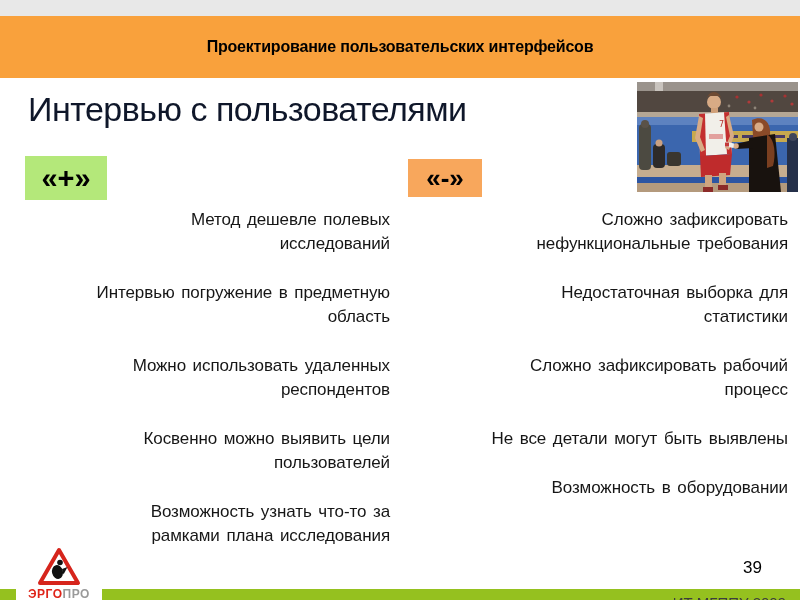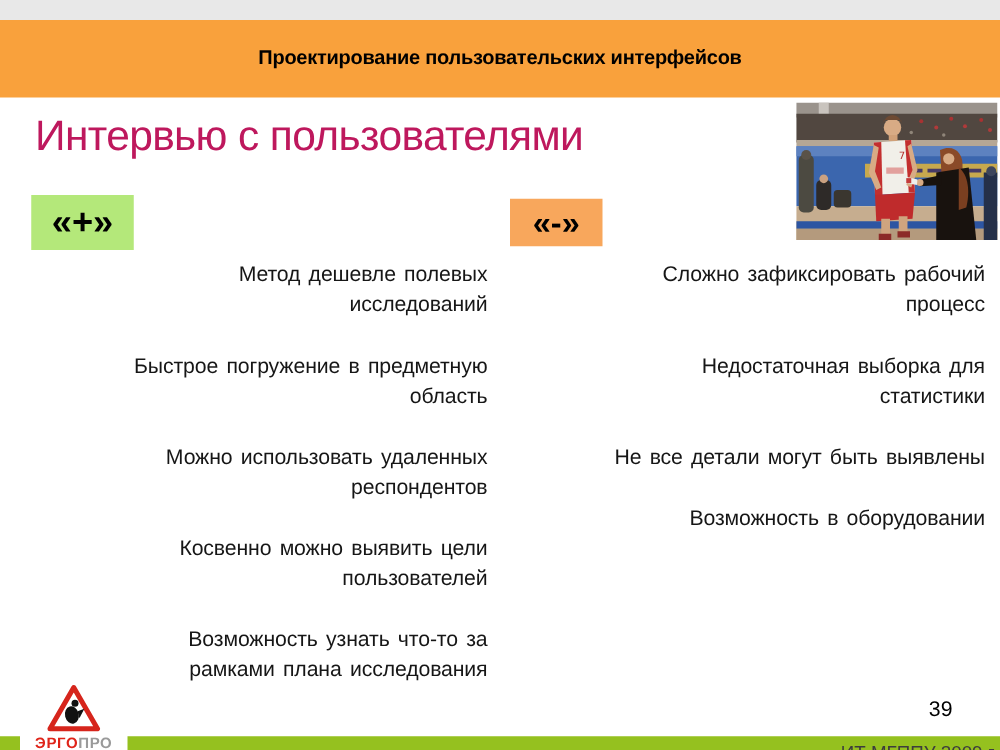--- a/index.html
+++ b/index.html
@@ -12,21 +12,21 @@
   .topbar{
     position:absolute;left:0;top:0;width:800px;height:62px;
     background:#F9A13C;display:flex;align-items:center;justify-content:center;
   }
   .topbar span{
     font-size:16px;font-weight:bold;color:#000;letter-spacing:-0.2px;
   }
   
   .slide-title{
     position:absolute;left:28px;top:74px;margin:0;
-    font-size:34px;font-weight:normal;color:#be185d;letter-spacing:-0.5px;
+    font-size:34px;font-weight:normal;color:#0f172a;letter-spacing:-0.5px;
   }
   
   .photo{
     position:absolute;left:637px;top:66px;width:161px;height:110px;
     line-height:0;
   }
   
   .badge{
     position:absolute;display:flex;align-items:center;justify-content:center;
     color:#000;font-weight:bold;
@@ -154,35 +154,37 @@
       <circle cx="156" cy="55" r="4" fill="#3e465c"></circle>
     </svg>
   </div>
 
   <div class="badge plus">«+»</div>
   <div class="badge minus">«-»</div>
 
   <div class="col left">
     <p>Метод дешевле полевых
 исследований</p>
-    <p>Быстрое погружение в предметную
+    <p>Интервью погружение в предметную
 область</p>
     <p>Можно использовать удаленных
 респондентов</p>
     <p>Косвенно можно выявить цели
 пользователей</p>
     <p>Возможность узнать что-то за
 рамками плана исследования</p>
   </div>
 
   <div class="col right">
+    <p>Сложно зафиксировать
+нефункциональные требования</p>
+    <p>Недостаточная выборка для
+статистики</p>
     <p>Сложно зафиксировать рабочий
 процесс</p>
-    <p>Недостаточная выборка для
-статистики</p>
     <p>Не все детали могут быть выявлены</p>
     <p>Возможность в оборудовании</p>
   </div>
 
   <div class="page-number">39</div>
 
   <div class="logo">
     <svg width="46" height="42" viewBox="0 0 46 42" xmlns="http://www.w3.org/2000/svg">
       <path d="M23 4 L42 37 L4 37 Z" fill="#ffffff" stroke="#D6251C" stroke-width="4" stroke-linejoin="round"></path>
       <ellipse cx="21.5" cy="26" rx="5.5" ry="7" fill="#111111" transform="rotate(-14 21.5 26)"></ellipse>

